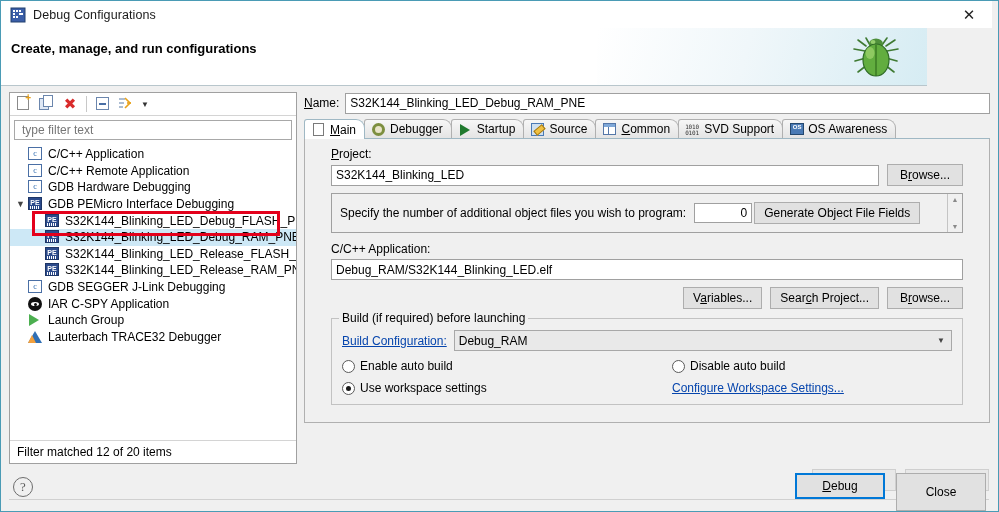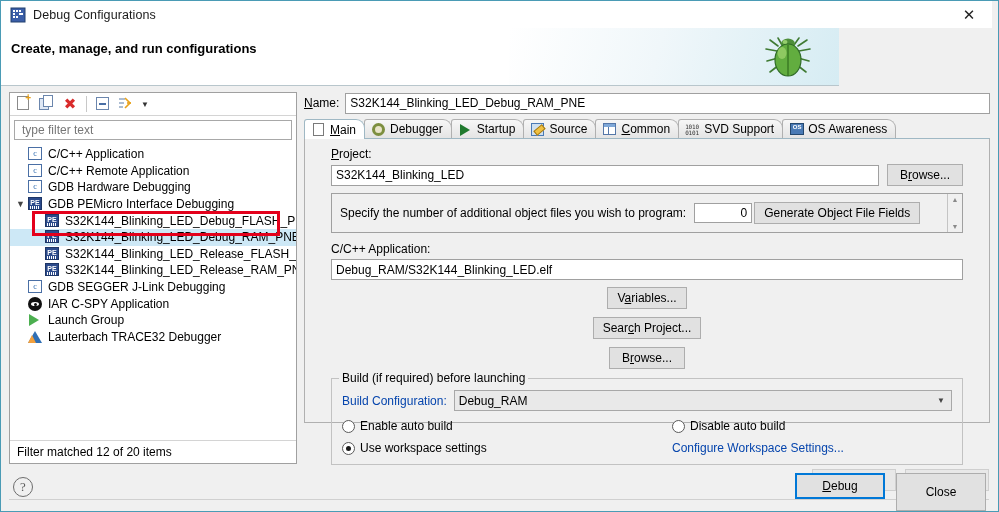--- a/index.html
+++ b/index.html
@@ -33,21 +33,21 @@
     font-size: 12.5px; color: #1a1a1a; letter-spacing: .1px;
   }
   .close-btn {
     position: absolute; right: 0; top: 0; width: 46px; height: 27px;
     display: flex; align-items: center; justify-content: center;
     font-size: 15px; color: #222; cursor: pointer; background: transparent;
     font-family: "DejaVu Sans", sans-serif;
   }
   
   .banner {
-    position: absolute; left: 0; top: 27px; width: 838px; height: 58px;
+    position: absolute; left: 0; top: 27px; width: 926px; height: 58px;
     background: #ffffff;
     border-bottom: 1px solid #b8c6cc;
   }
   .banner-title {
     position: absolute; left: 10px; top: 13px;
     font-size: 13px; font-weight: bold; color: #000;
   }
   .banner-grad {
     position: absolute; right: 0; top: 0; width: 330px; height: 57px;
     background: linear-gradient(105deg, rgba(255,255,255,1) 0%, rgba(240,247,250,1) 45%, rgba(214,236,243,1) 100%);
@@ -191,21 +191,21 @@
     padding: 0 3px; font-size: 12px;
   }
   .combo {
     flex: 1; height: 21px; border: 1px solid #a8a8a8; background: #e9e9e9;
     display: flex; align-items: center; padding: 0 4px; font-size: 12px;
     position: relative; cursor: pointer;
   }
   .combo .arrow {
     position: absolute; right: 6px; font-size: 8px; color: #444;
   }
-  .link { color: #0645ad; cursor: pointer; font-size: 12px; }
+  .link { color: #0645ad; text-decoration: underline; cursor: pointer; font-size: 12px; }
   .radio-row { display: flex; align-items: center; margin-top: 8px; }
   .rad {
     width: 13px; height: 13px; border-radius: 50%; border: 1px solid #5a5a5a;
     background: #fff; margin-right: 5px; flex: none; position: relative; cursor: pointer;
   }
   .rad.on::after {
     content: ''; position: absolute; left: 3px; top: 3px;
     width: 5px; height: 5px; border-radius: 50%; background: #1a1a1a;
   }
   .col-left { width: 330px; display: flex; align-items: center; }
@@ -611,21 +611,21 @@
             <span class="spin-arrow">▲</span>
             <span class="spin-arrow">▼</span>
           </div>
         </div>
 
         <div class="fld-label" style="margin-top:9px;">C/C++ Application:</div>
         <div class="row">
           <input class="txtinput" type="text" value="Debug_RAM/S32K144_Blinking_LED.elf" style="">
         </div>
 
-        <div class="row" style="justify-content:flex-end; gap:8px; margin-top:7px;flex-direction:column;">
+        <div class="row" style="justify-content:flex-end; gap:8px; margin-top:7px;">
           <button class="btn">V<u>a</u>riables...</button>
           <button class="btn" style="min-width:98px;">Sear<u>c</u>h Project...</button>
           <button class="btn">B<u>r</u>owse...</button>
         </div>
 
         <div class="group">
           <span class="group-title">Build (if required) before launching</span>
 
           <div class="row">
             <span class="link" style="margin-right:7px;">Build Configuration:</span>

